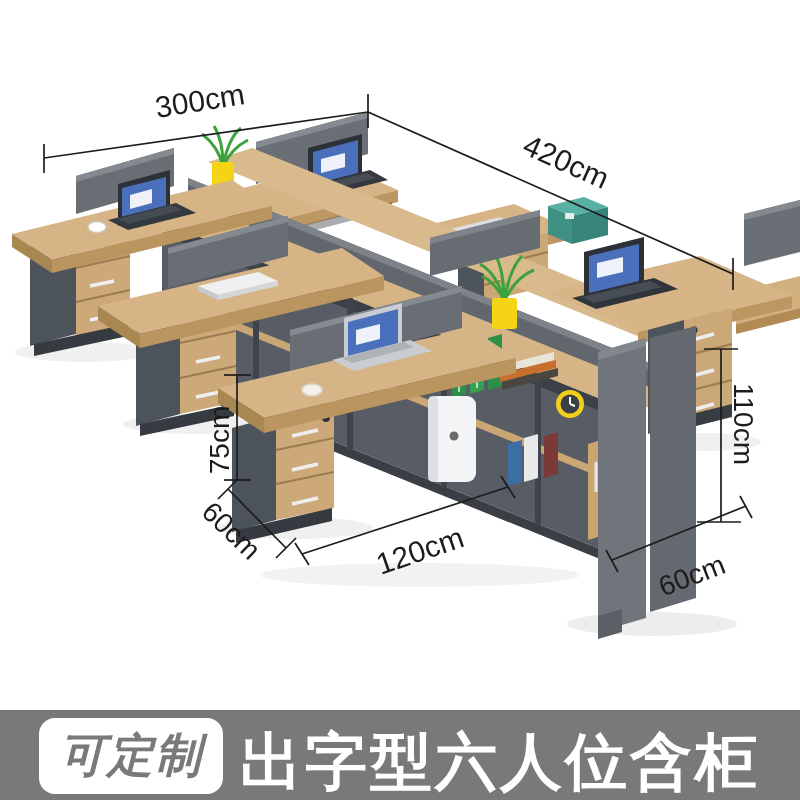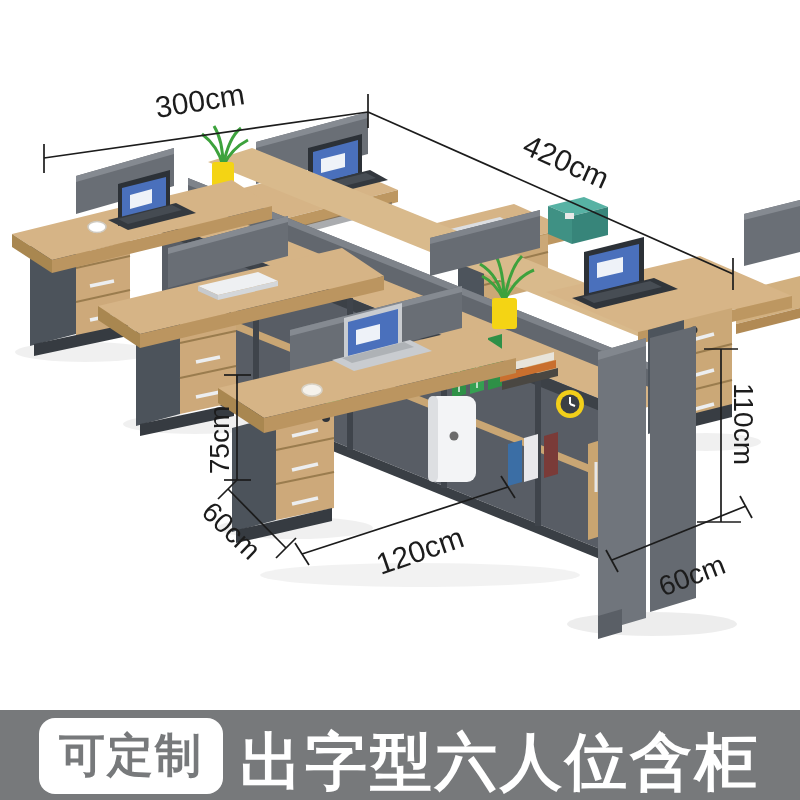--- a/index.html
+++ b/index.html
@@ -21,20 +21,21 @@
   .dim-60R{left:692px;top:576px;transform:translate(-50%,-50%) rotate(-21deg);}
   .footer{
     position:absolute;left:0;right:0;top:710px;height:90px;background:#77797b;
     display:flex;align-items:center;
   }
   .badge{
     position:absolute;left:39px;top:8px;width:184px;height:76px;
     background:#ffffff;border-radius:16px;color:#77797b;
     font-size:46px;font-weight:700;display:flex;align-items:center;justify-content:center;
     letter-spacing:2px;
+    font-style:italic;
   }
   .footer-title{
     position:absolute;left:230px;right:30px;top:0;height:104px;
     display:flex;align-items:center;justify-content:center;
     color:#ffffff;font-size:62px;font-weight:700;letter-spacing:3px;
   }
 </style>
 </head>
 <body>
 

